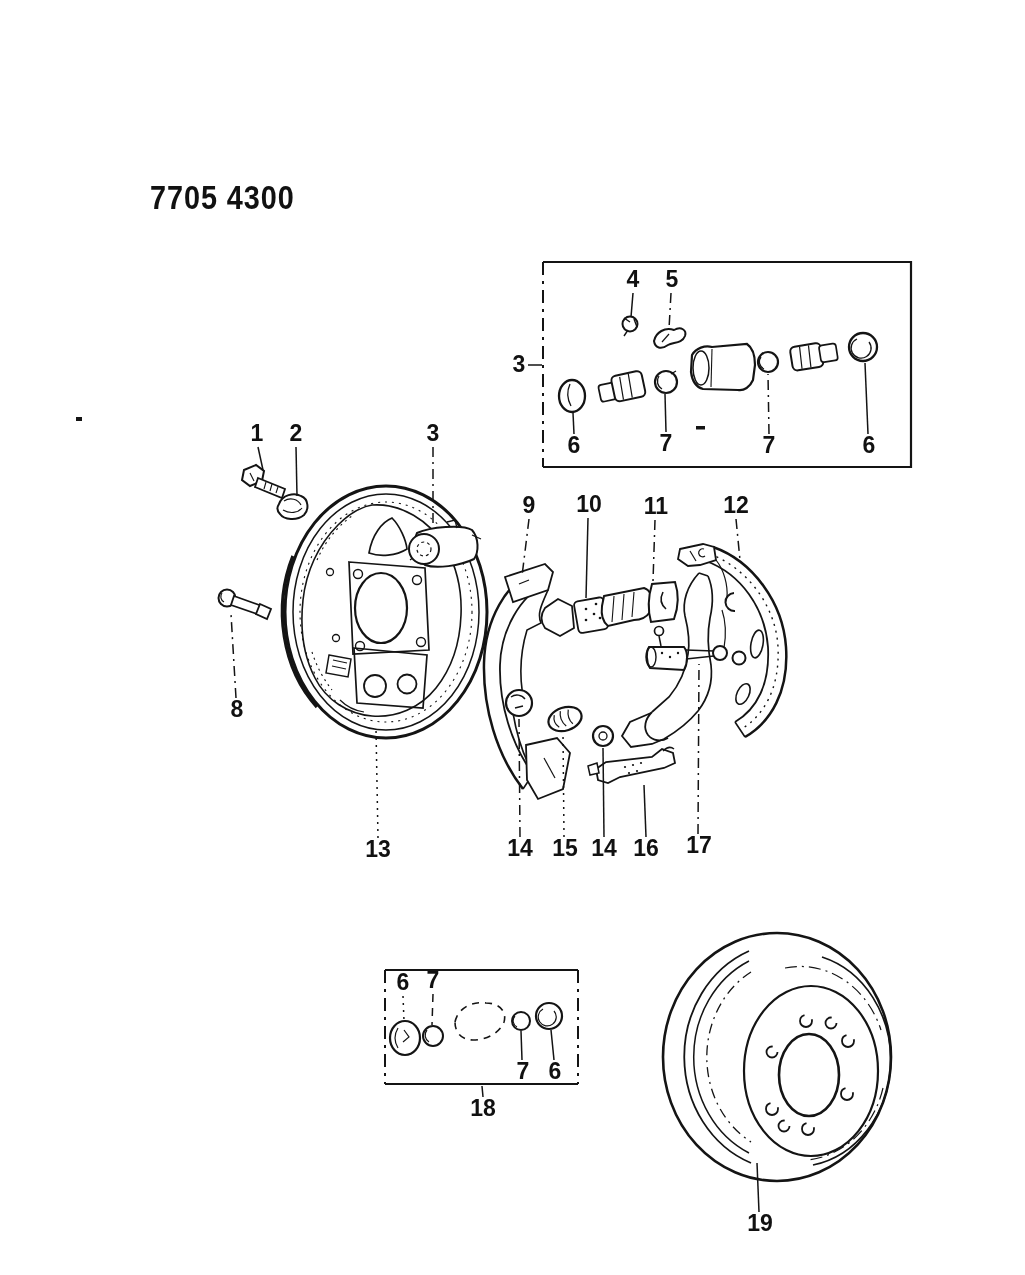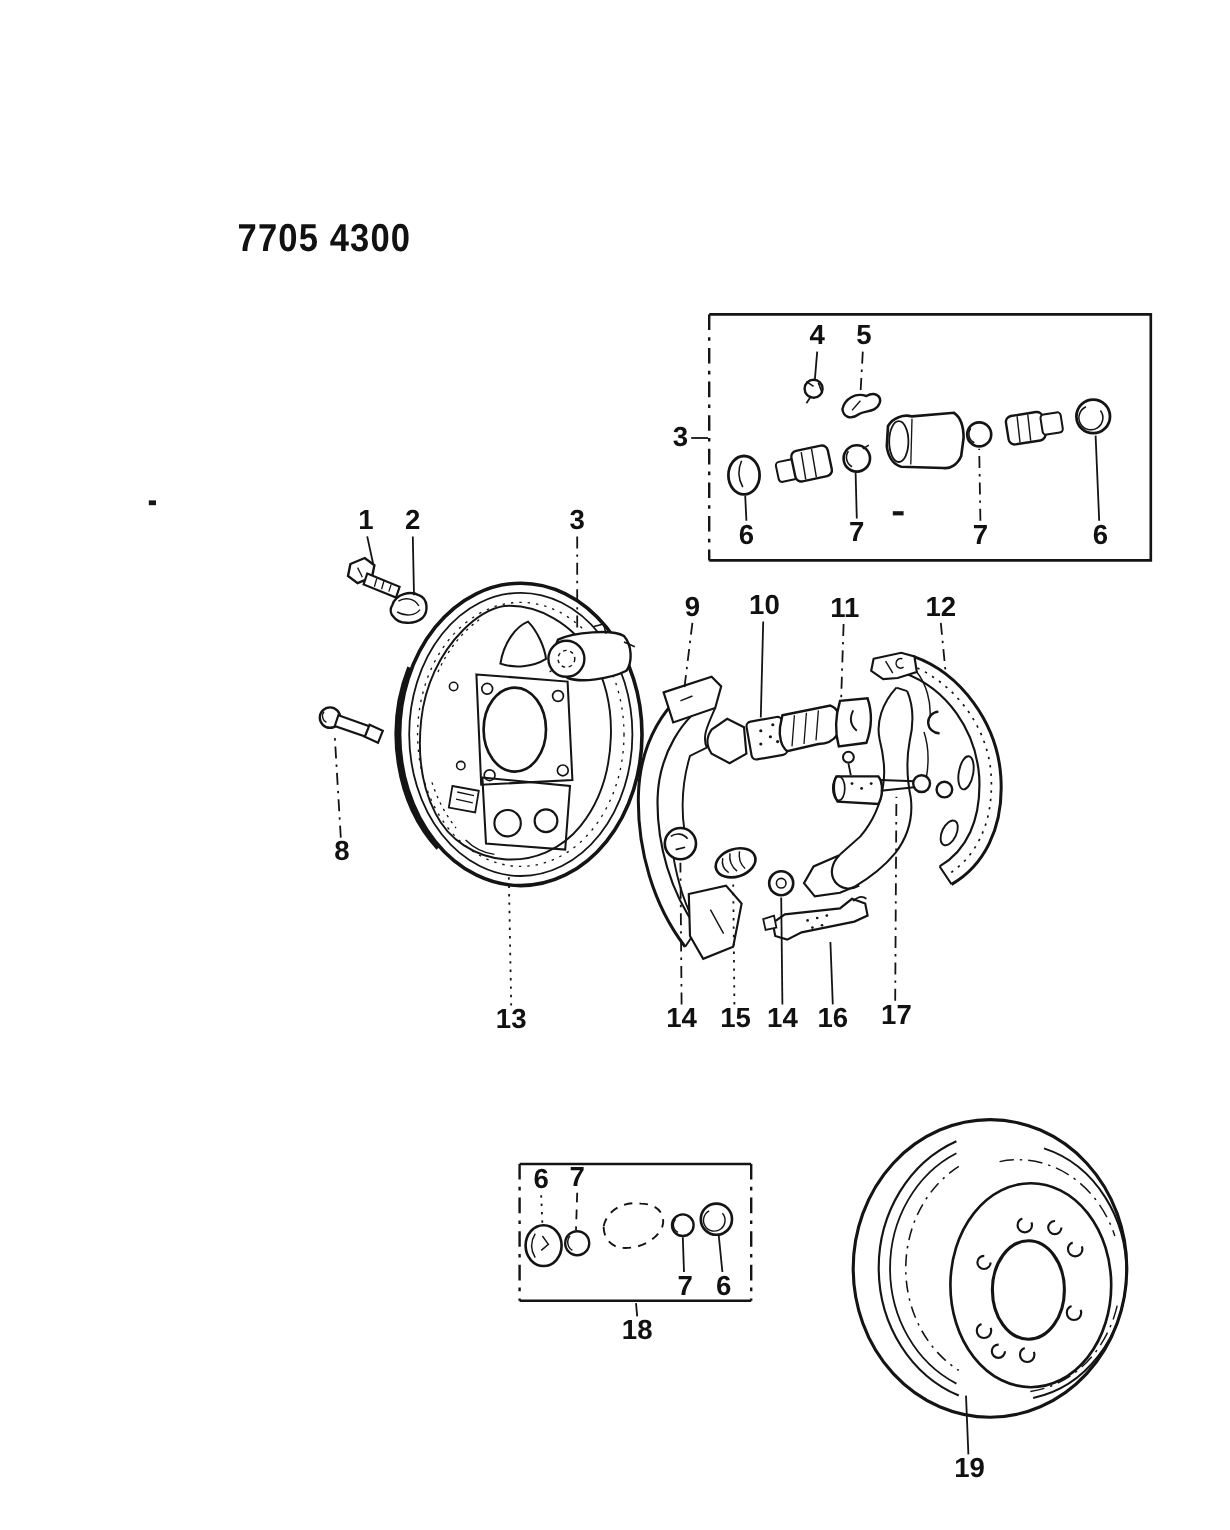--- a/index.html
+++ b/index.html
@@ -1,18 +1,18 @@
 <!DOCTYPE html>
 <html><head>
 <meta charset="utf-8">
 <style>
   html,body{margin:0;padding:0;background:#fff;}
   body{width:1025px;height:1275px;position:relative;overflow:hidden;
        font-family:"Liberation Sans",sans-serif;}
-  .page{position:absolute;inset:0;background:#fff;margin-left:48px;}
+  .page{position:absolute;inset:0;background:#fff;}
   .part-number{
     position:absolute;left:150px;top:180px;
     font-family:"Liberation Sans",sans-serif;
     font-weight:bold;font-size:31px;color:#111;
     letter-spacing:1px;transform:scale(0.93,1.05);transform-origin:left top;
     white-space:pre;
   }
   svg{position:absolute;left:0;top:0;}
   .ln{stroke:#141414;fill:none;}
   .fillw{fill:#fff;}

